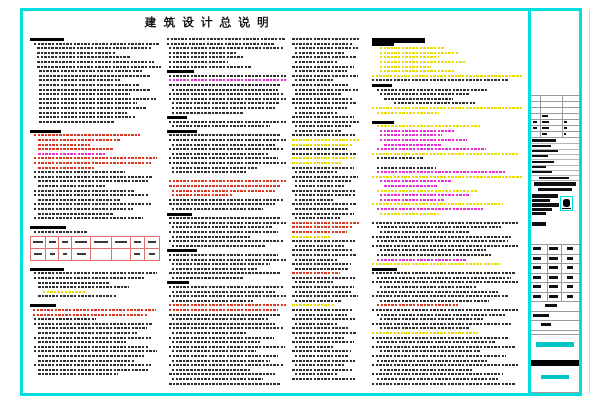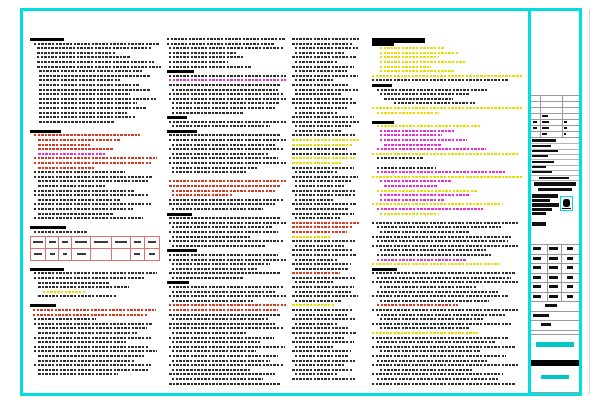--- a/index.html
+++ b/index.html
@@ -28,20 +28,21 @@
   .spec-m{height:2px;background:#3a3a3a;}
   .tb-divider{position:absolute;left:505px;top:0;width:3px;height:382px;background:#00dfdf;}
   .tb{position:absolute;left:508px;top:0;width:48px;height:382px;}
   .abs{position:absolute;}
 </style>
 </head>
 <body>
 
 <div class="page">
   <div class="sheet">
+    <div class="sheet-title">建 筑 设 计 总 说 明</div>
     <div id="columns">
         <div class="col" style="left: 7px; width: 130px;">
           <div class="ln h" style="width: 26%;"></div>
           <div class="ln k" style="width: 96%; margin-left: 3%;"></div>
           <div class="ln k" style="width: 88%; margin-left: 5%;"></div>
           <div class="ln k" style="width: 60%; margin-left: 5%;"></div>
           <div class="ln k" style="width: 72%; margin-left: 5%;"></div>
           <div class="ln k" style="width: 90%; margin-left: 5%;"></div>
           <div class="ln k" style="width: 96%; margin-left: 5%;"></div>
           <div class="ln k" style="width: 80%; margin-left: 7%;"></div>

